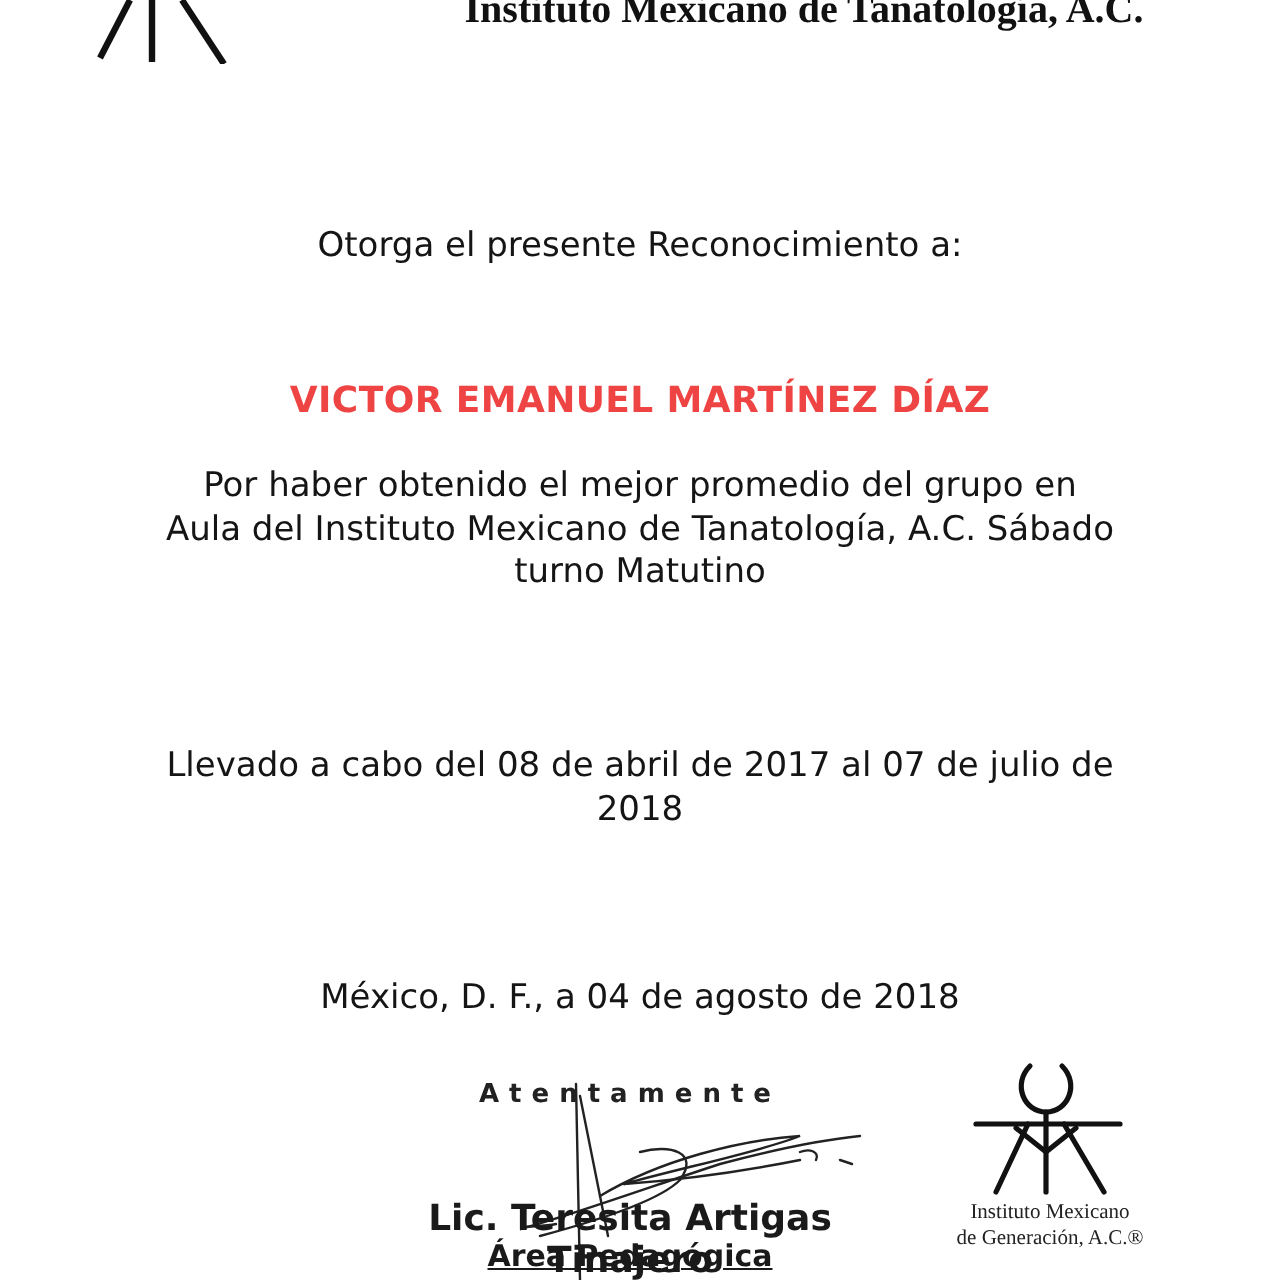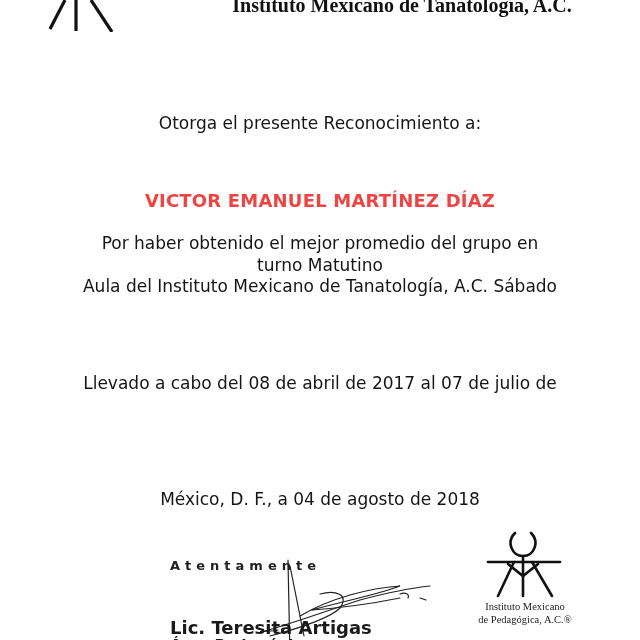--- a/index.html
+++ b/index.html
@@ -18,21 +18,21 @@
   }
   .top-logo { top: 0; left: 38px; width: 80px; height: 32px; }
 
   .intro { top: 113px; font-size: 17px; color: #151515; }
   .recipient { top: 190px; font-size: 18px; font-weight: bold; letter-spacing: 0.2px; color: #ef4444; }
   .body-block { top: 233px; font-size: 17px; line-height: 21.5px; color: #151515; }
   .body-block div { white-space: nowrap; }
   .period { top: 372px; font-size: 17px; line-height: 22px; color: #151515; }
   .place-date { top: 466px; font-size: 17px; color: #151515; margin-top: 23px; }
 
-  .sign-block { top: 558px; left: 170px; width: 290px; text-align: left; }
+  .sign-block { top: 540px; left: 170px; width: 290px; text-align: center; }
   .closing { font-size: 13px; font-weight: bold; letter-spacing: 5px; color: #222; }
   .signer { position: absolute; top: 59px; left: 0; width: 290px; font-size: 18px; font-weight: bold; color: #1a1a1a; }
   .signer-role { position: absolute; top: 79px; left: 0; width: 290px; font-size: 15px; font-weight: bold; color: #1a1a1a; text-decoration: underline; }
   .signature { position: absolute; left: 90px; top: 0; width: 200px; height: 106px; }
 
   .seal { top: 530px; left: 480px; width: 100px; height: 70px; }
   .seal-caption { top: 600px; left: 470px; width: 110px; text-align: center;
     font-family: Liberation Serif, serif; font-size: 10.5px; line-height: 13px; color: #222; }
 </style>
 </head>
@@ -44,26 +44,27 @@
   <line x1="53" y1="0" x2="74" y2="32" stroke="#111" stroke-width="3.2"></line>
 </svg>
 
 <div class="abs header-title">Instituto Mexicano de Tanatología, A.C.</div>
 
 <div class="abs center intro">Otorga el presente Reconocimiento a:</div>
 <div class="abs center recipient">VICTOR EMANUEL MARTÍNEZ DÍAZ</div>
 
 <div class="abs center body-block">
   <div>Por  haber obtenido el mejor promedio del grupo en</div>
+  <div>Aula del Instituto Mexicano de Tanatología, A.C. Sábado</div>
   <div>turno Matutino</div>
-  <div>Aula del Instituto Mexicano de Tanatología, A.C. Sábado</div>
 </div>
 
 <div class="abs center period">
   <div>Llevado a cabo del 08 de abril de 2017 al 07 de julio de</div>
+  <div>2018</div>
 </div>
 
 <div class="abs center place-date">México, D. F., a 04 de agosto de 2018</div>
 
 <div class="abs sign-block">
   <div class="closing">Atentamente</div>
   <svg class="signature" viewBox="0 0 200 106">
     <g fill="none" stroke="#222" stroke-width="1.2" stroke-linecap="round">
       <path d="M28 2 L30 100"></path>
       <path d="M30 8 L44 78"></path>
@@ -85,14 +86,14 @@
     <path d="M35 3 C26 12, 32 26, 43 26 C54 26, 60 12, 51 3"></path>
     <line x1="43" y1="26" x2="43" y2="66"></line>
     <line x1="8" y1="32" x2="80" y2="32"></line>
     <line x1="34" y1="32" x2="18" y2="66"></line>
     <line x1="52" y1="32" x2="72" y2="66"></line>
     <path d="M28 34 L43 46 L58 34"></path>
   </g>
 </svg>
 <div class="abs seal-caption">
   <div>Instituto Mexicano</div>
-  <div>de Pedagógica, A.C.®</div>
+  <div>de Generación, A.C.®</div>
 </div>
 
 </body></html>

